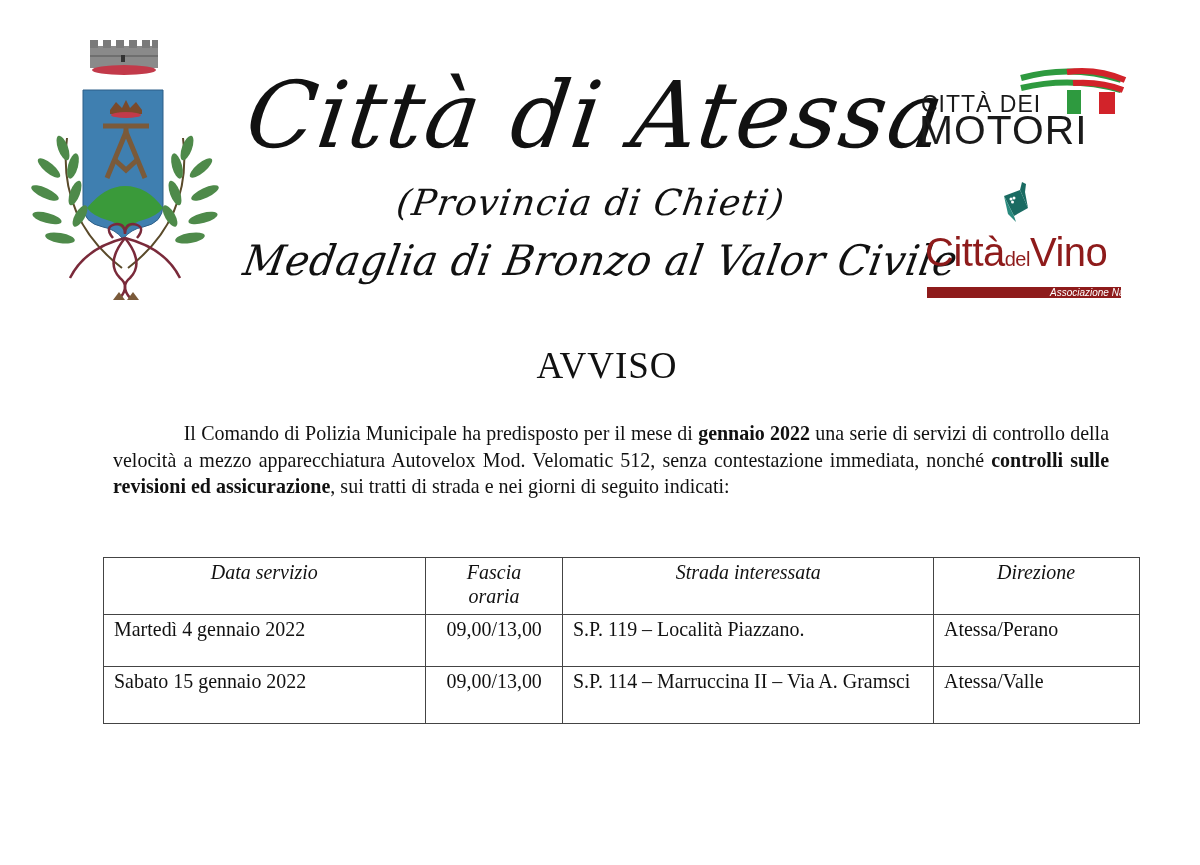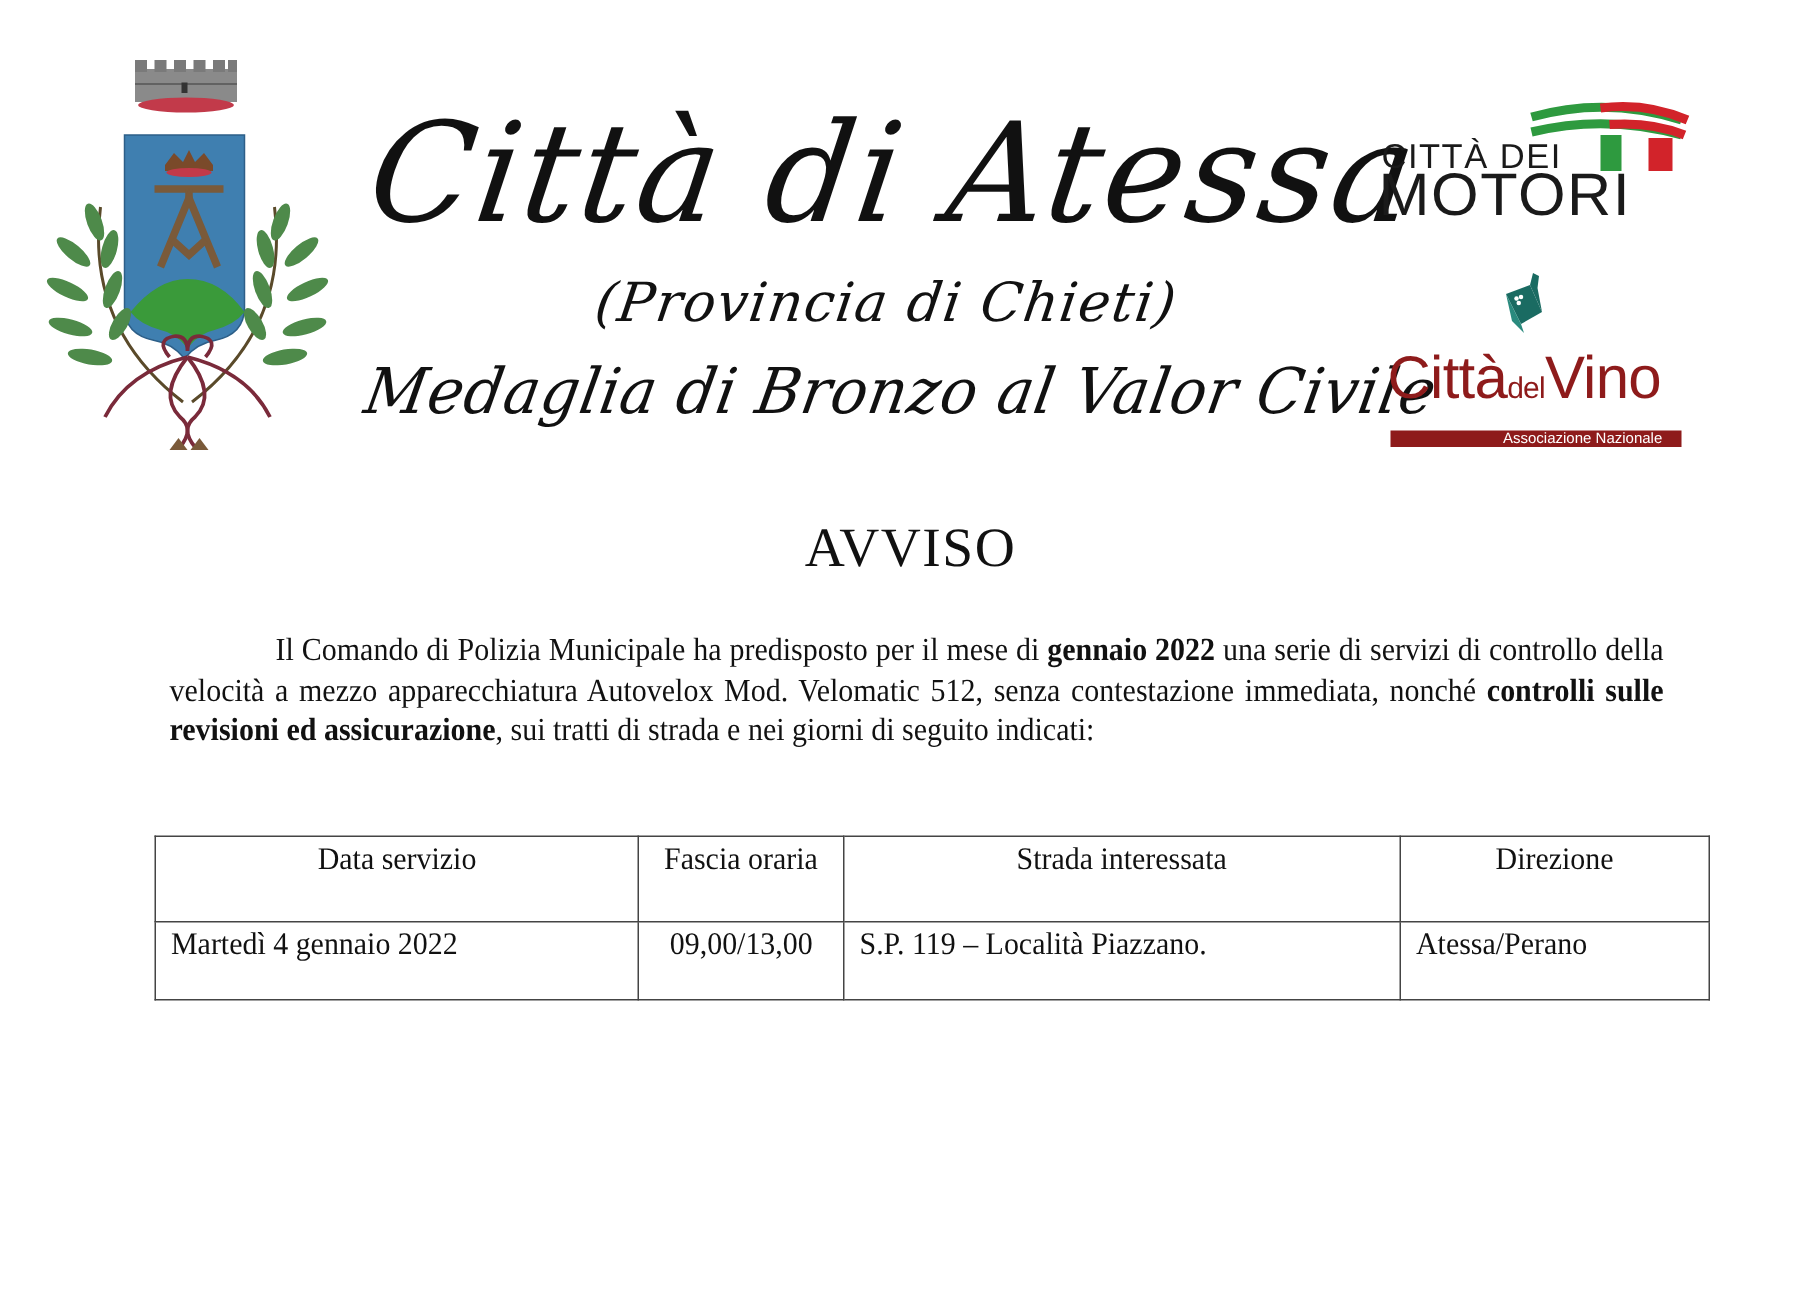--- a/index.html
+++ b/index.html
@@ -62,24 +62,25 @@
       font-family: "Liberation Sans", sans-serif;
       color: #8e1b1b; white-space: nowrap; line-height: 1;
     }
     #vino-word .big { font-size: 40px; letter-spacing: -0.5px; font-weight: 300; }
     #vino-word .small { font-size: 20px; letter-spacing: -0.5px; }
     #vino-bar {
       left: 927px; top: 287px; width: 194px; height: 11px;
       background: #8e1b1b;
     }
     #vino-sub {
-      left: 1002px; top: 287px;
+      left: 1050px; top: 287px;
       font-family: "Liberation Sans", sans-serif;
       font-size: 10px; color: #ffffff; line-height: 11px;
       white-space: nowrap;
+      font-style: italic;
     }
 
     
     #avviso {
       left: 0; width: 1214px; top: 344px; text-align: center;
       font-size: 37px; letter-spacing: 1px; color: #111;
     }
 
     
     #paragraph {
@@ -99,21 +100,21 @@
       font-size: 21px; color: #111;
     }
     #schedule-table td, #schedule-table th {
       border: 1.5px solid #444;
       vertical-align: top;
       padding: 2px 10px 0 10px;
       line-height: 24px;
       font-weight: normal;
       box-sizing: border-box;
     }
-    #schedule-table th { text-align: center; }
+    #schedule-table th { text-align: center; font-style: italic; }
     .c1 { width: 322px; }
     .c2 { width: 137px; text-align: center; }
     .c3 { width: 371px; text-align: justify; }
     .c4 { width: 206px; }
     .r0 { height: 57px; }
     .r1 { height: 52px; }
     .r2 { height: 56px; }
     .r3 { height: 57px; }
     .cell-text { display: inline-block; transform: scaleX(0.95); transform-origin: left top; }
     th .cell-text { transform-origin: center top; }
@@ -228,14 +229,22 @@
     <th class="c4"><span class="cell-text">Direzione</span></th>
   </tr>
   <tr class="r1">
     <td class="c1"><span class="cell-text">Martedì 4 gennaio 2022</span></td>
     <td class="c2"><span class="cell-text">09,00/13,00</span></td>
     <td class="c3">
           <span class="cell-text">S.P. 119 – Località Piazzano.</span>
         </td>
     <td class="c4"><span class="cell-text">Atessa/Perano</span></td>
   </tr>
+  <tr class="r3">
+    <td class="c1"><span class="cell-text">Sabato 15 gennaio 2022</span></td>
+    <td class="c2"><span class="cell-text">09,00/13,00</span></td>
+    <td class="c3">
+          <span class="cell-text">S.P. 114 – Marruccina II – Via A. Gramsci</span>
+        </td>
+    <td class="c4"><span class="cell-text">Atessa/Valle</span></td>
+  </tr>
 </tbody>
   </table>
 
 </body></html>

